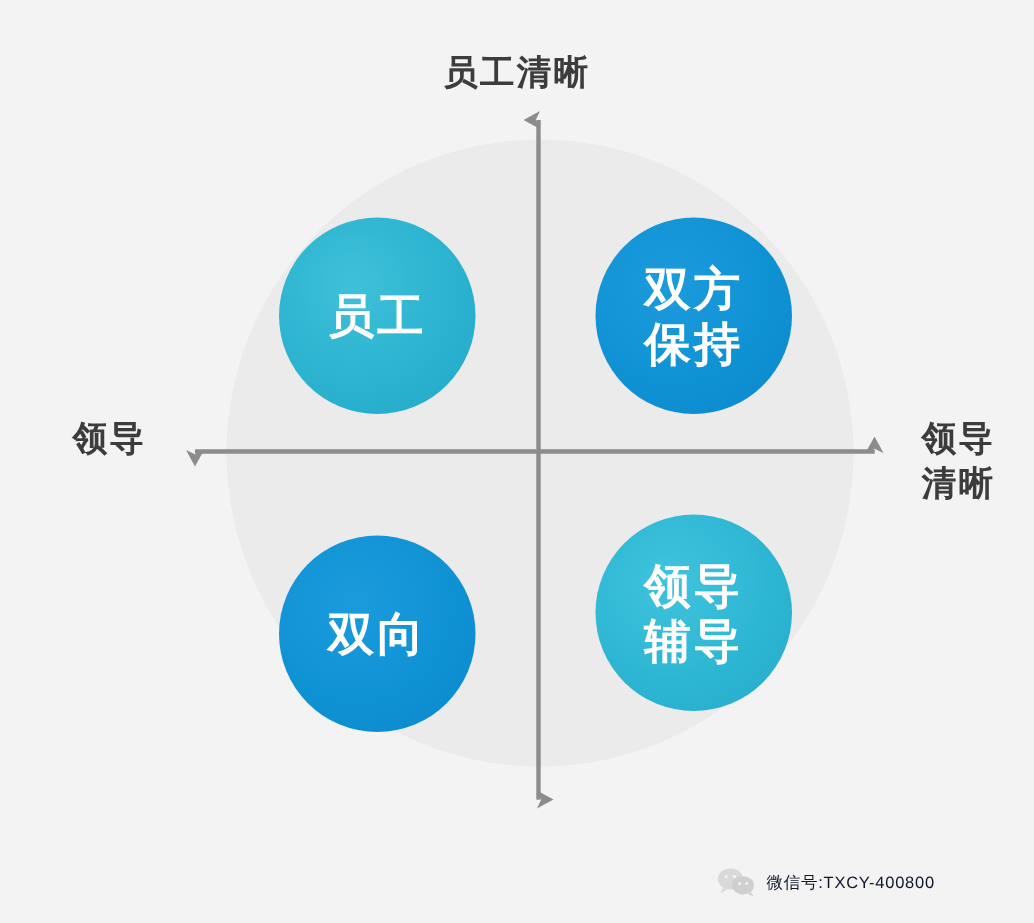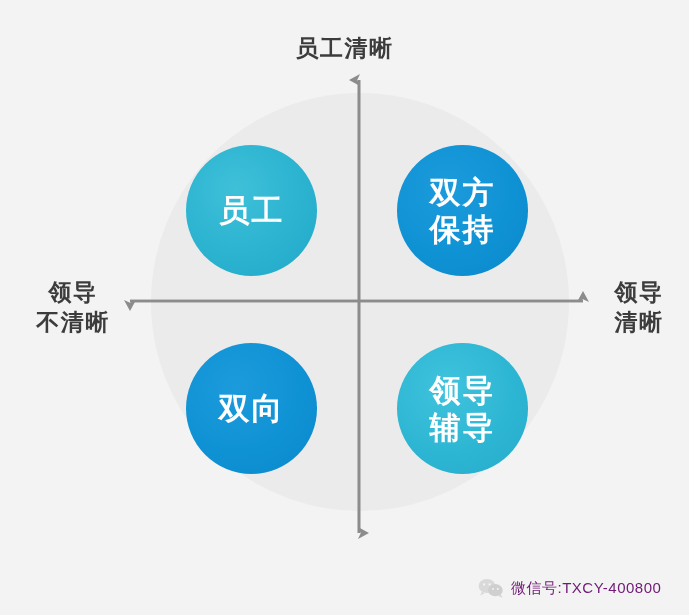--- a/index.html
+++ b/index.html
@@ -102,39 +102,39 @@
     background: radial-gradient(circle at 38% 34%, #3fc0d9 0%, #2bb3d0 55%, #22a8c8 100%);
     gap: 28px;
   }
   .bubble-tr {
     left: 397px;
     top: 145px;
     background: radial-gradient(circle at 38% 34%, #1c9bdc 0%, #0f92d4 55%, #0a88cb 100%);
   }
   .bubble-bl {
     left: 186px;
-    top: 343px;
+    top: 357px;
     background: radial-gradient(circle at 38% 34%, #1c9bdc 0%, #0f92d4 55%, #0a88cb 100%);
   }
   .bubble-br {
     left: 397px;
     top: 343px;
     background: radial-gradient(circle at 38% 34%, #40c3dd 0%, #2db6d3 55%, #24abca 100%);
   }
 
   
   .watermark {
     position: absolute;
     left: 478px;
     top: 578px;
     display: flex;
     align-items: center;
     gap: 7px;
-    color: #701a75;
-    font-size: 15px;
+    color: #0f172a;
+    font-size: 11px;
     letter-spacing: 0.5px;
     white-space: nowrap;
   }
   .wechat-icon { flex: 0 0 auto; display: block; }
 </style>
 </head>
 <body>
 
 <div id="canvas">
 
@@ -161,21 +161,20 @@
 
     <line x1="130" y1="301" x2="583" y2="301" stroke="#8c8c8c" stroke-width="2.6" marker-end="url(#arrow-right)"></line>
     <line x1="583" y1="301" x2="130" y2="301" stroke="#8c8c8c" stroke-width="2.6" marker-end="url(#arrow-left)"></line>
   </svg>
 
   <div class="axis-label label-top">员工清晰</div>
 
 
   <div class="axis-label label-left">
     <span class="label-line">领导</span>
-    <span class="label-line">不清晰</span>
   </div>
 
   <div class="axis-label label-right">
     <span class="label-line">领导</span>
     <span class="label-line">清晰</span>
   </div>
 
   <div class="bubble bubble-tl">
     <span class="line">员工</span>
   </div>

